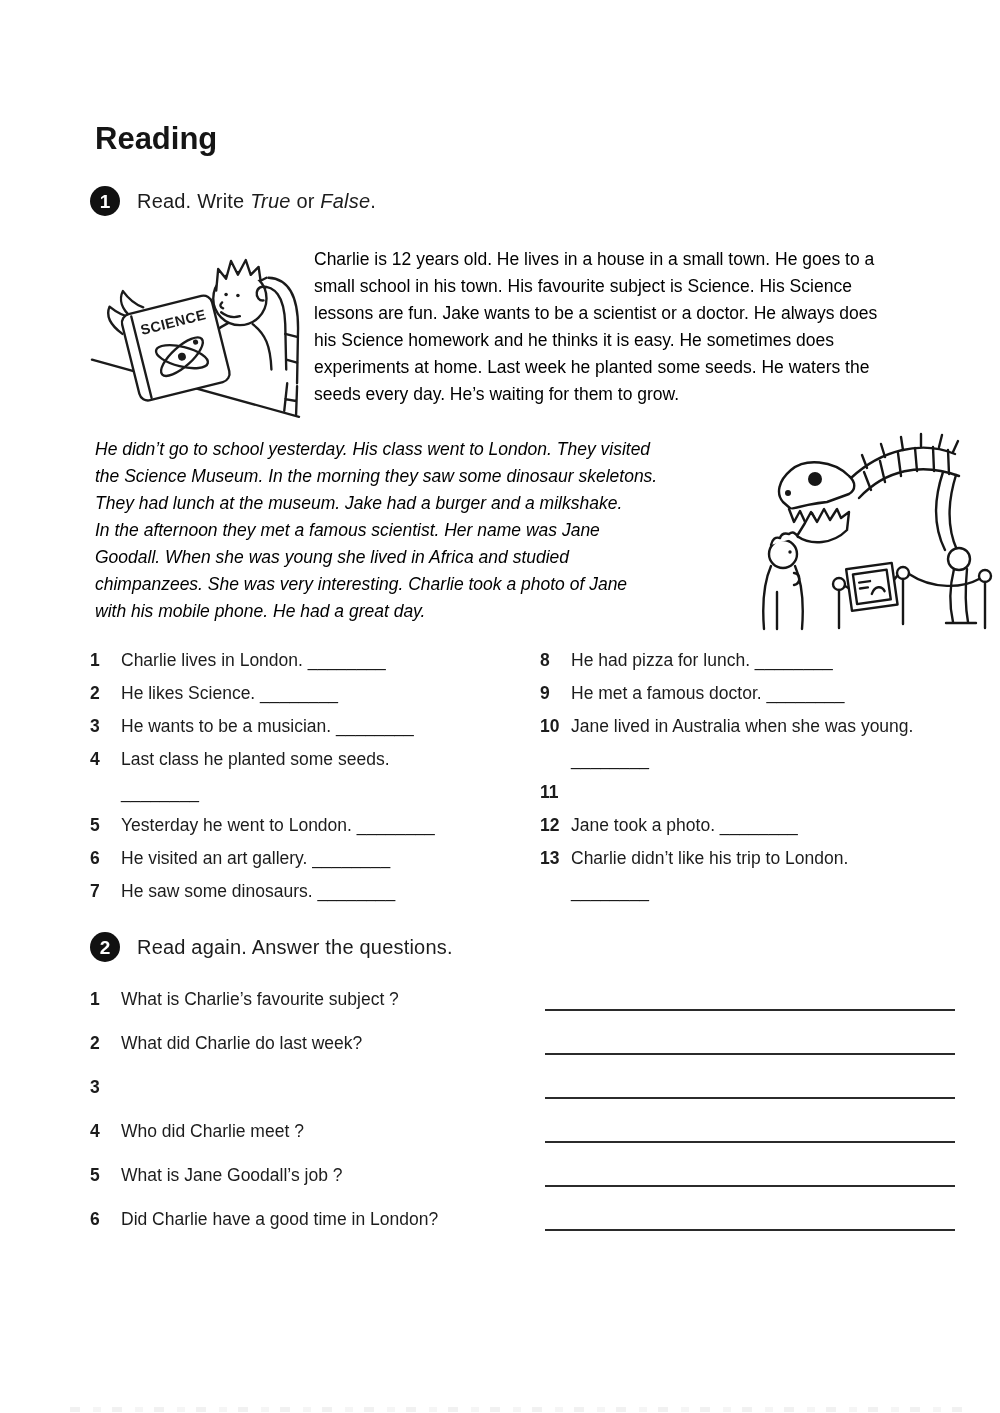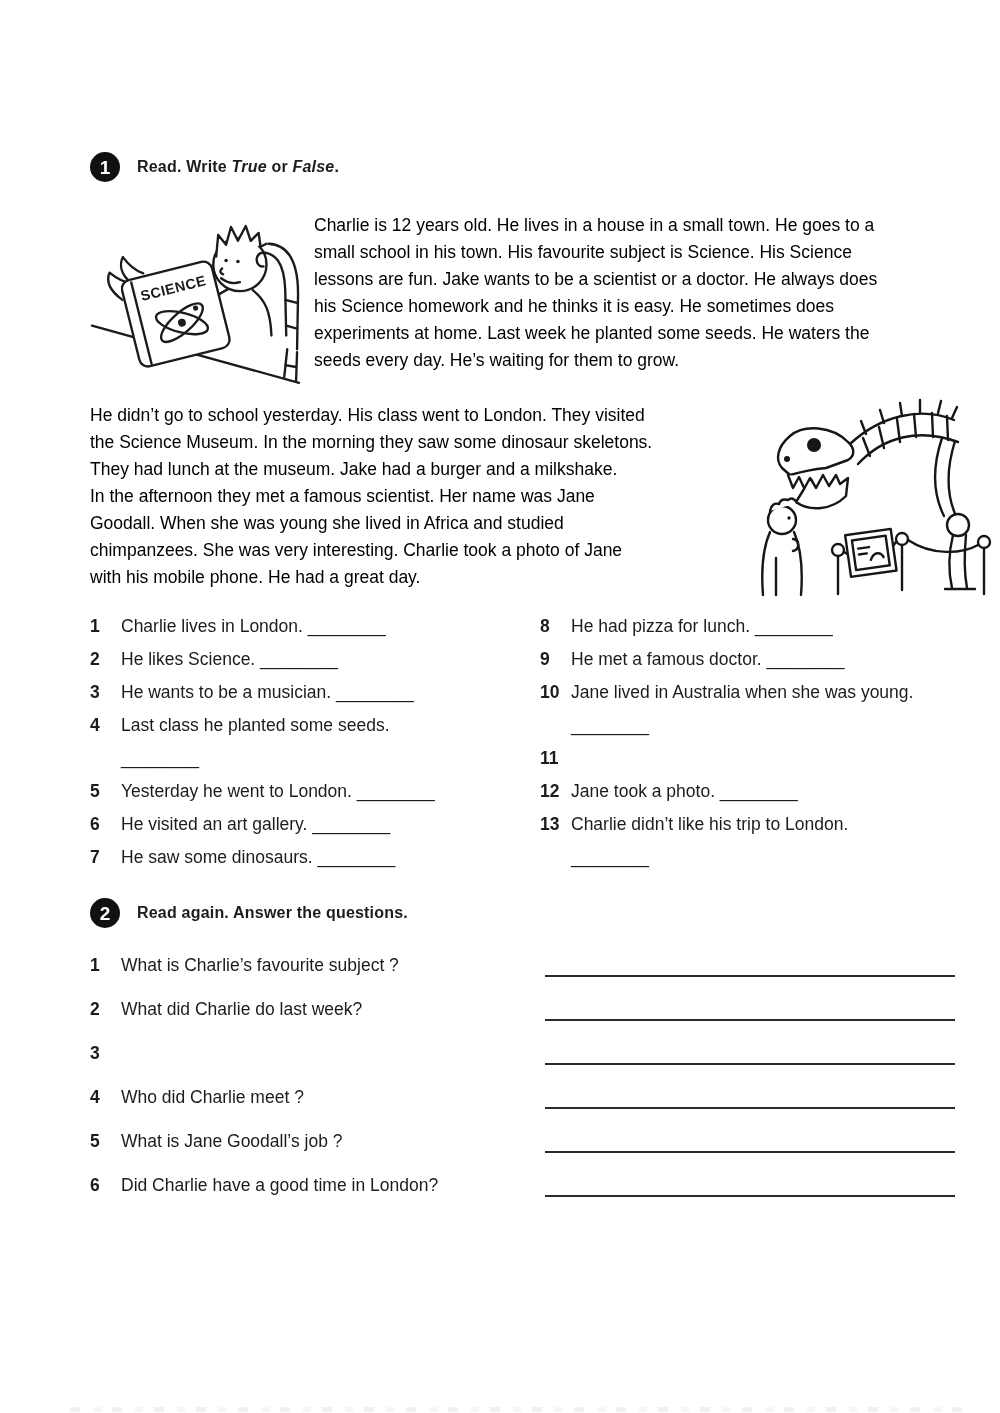--- a/index.html
+++ b/index.html
@@ -5,28 +5,28 @@
   html,body{margin:0;padding:0;background:#9a9a9a;}
   .page{
     width:1000px;height:1413px;background:#ffffff;position:relative;overflow:hidden;
     margin:0 auto;font-family:"Liberation Sans","DejaVu Sans",sans-serif;color:#1c1c1c;
     box-sizing:border-box;padding:122px 45px 0 90px;
   }
   .page-title{margin:0;font-size:31px;line-height:34px;font-weight:bold;color:#151515;padding-left:5px;}
   .ex-header{display:flex;align-items:center;gap:17px;margin-top:30px;height:30px;}
   .badge{width:30px;height:30px;border-radius:50%;background:#111;color:#fff;flex:none;
          display:flex;align-items:center;justify-content:center;font-size:19px;font-weight:bold;line-height:1;}
-  .ex-title{font-size:16px;font-weight:bold;letter-spacing:.2px;}
+  .ex-title{font-size:20px;font-weight:normal;letter-spacing:.2px;}
   .ex-title .it{font-style:italic;}
   .row1{display:flex;margin-top:26px;}
   .boy-fig{width:212px;height:180px;flex:none;}
   .para{font-size:17.5px;line-height:27px;white-space:pre-line;color:#000000;}
   .para1{margin-left:12px;padding-top:4px;}
   .row2{display:flex;margin-top:10px;}
-  .para2{flex:none;width:658px;padding-top:4px;}
+  .para2{flex:none;width:658px;margin-left:5px;padding-top:4px;font-style:italic;}
   .dino-fig{width:245px;height:200px;margin-left:auto;margin-right:-42px;flex:none;}
   .tf-section{display:flex;margin-top:12px;}
   .tf-col{font-size:17.5px;line-height:33px;}
   .tf-col-left{width:450px;flex:none;}
   .tf-col-right{flex:1;}
   .tf-item{display:flex;}
   .tf-num{width:31px;flex:none;font-weight:bold;}
   .tf-text{white-space:pre-line;}
   .ex2-header{margin-top:24px;}
   .questions{margin-top:24px;}
@@ -36,20 +36,21 @@
   .q-line{margin-left:auto;width:410px;height:23px;border-bottom:2px solid #2b2b2b;}
   .fig svg{width:100%;height:100%;display:block;}
   .page-edge-artifact{position:absolute;bottom:1px;left:70px;right:35px;height:5px;opacity:.7;
     background:repeating-linear-gradient(90deg,#ebebeb 0 10px,transparent 10px 23px,#f1f1f1 23px 31px,transparent 31px 42px);}
 </style>
 </head>
 <body>
 
 <div class="page">
 
+  <h1 class="page-title">Reading</h1>
 
   <div class="ex-header">
     <div class="badge">1</div>
     <div class="ex-title"><span>Read. Write </span><span class="it">True</span><span> or </span><span class="it">False</span><span>.</span></div>
   </div>
 
   <div class="row1">
     <div class="boy-fig fig">
       <svg viewBox="0 0 215 180" xmlns="http://www.w3.org/2000/svg">
         <g fill="none" stroke="#1b1b1b" stroke-width="2.4" stroke-linecap="round" stroke-linejoin="round">

